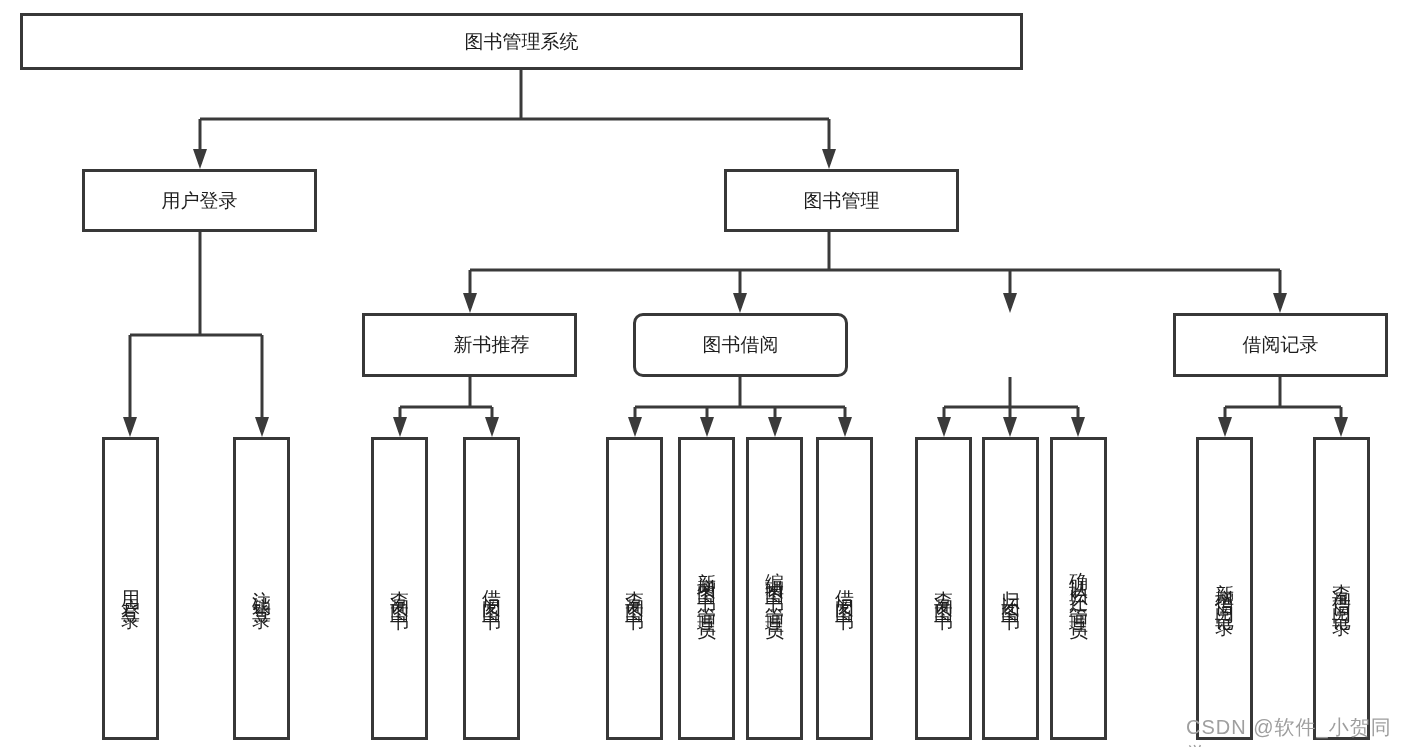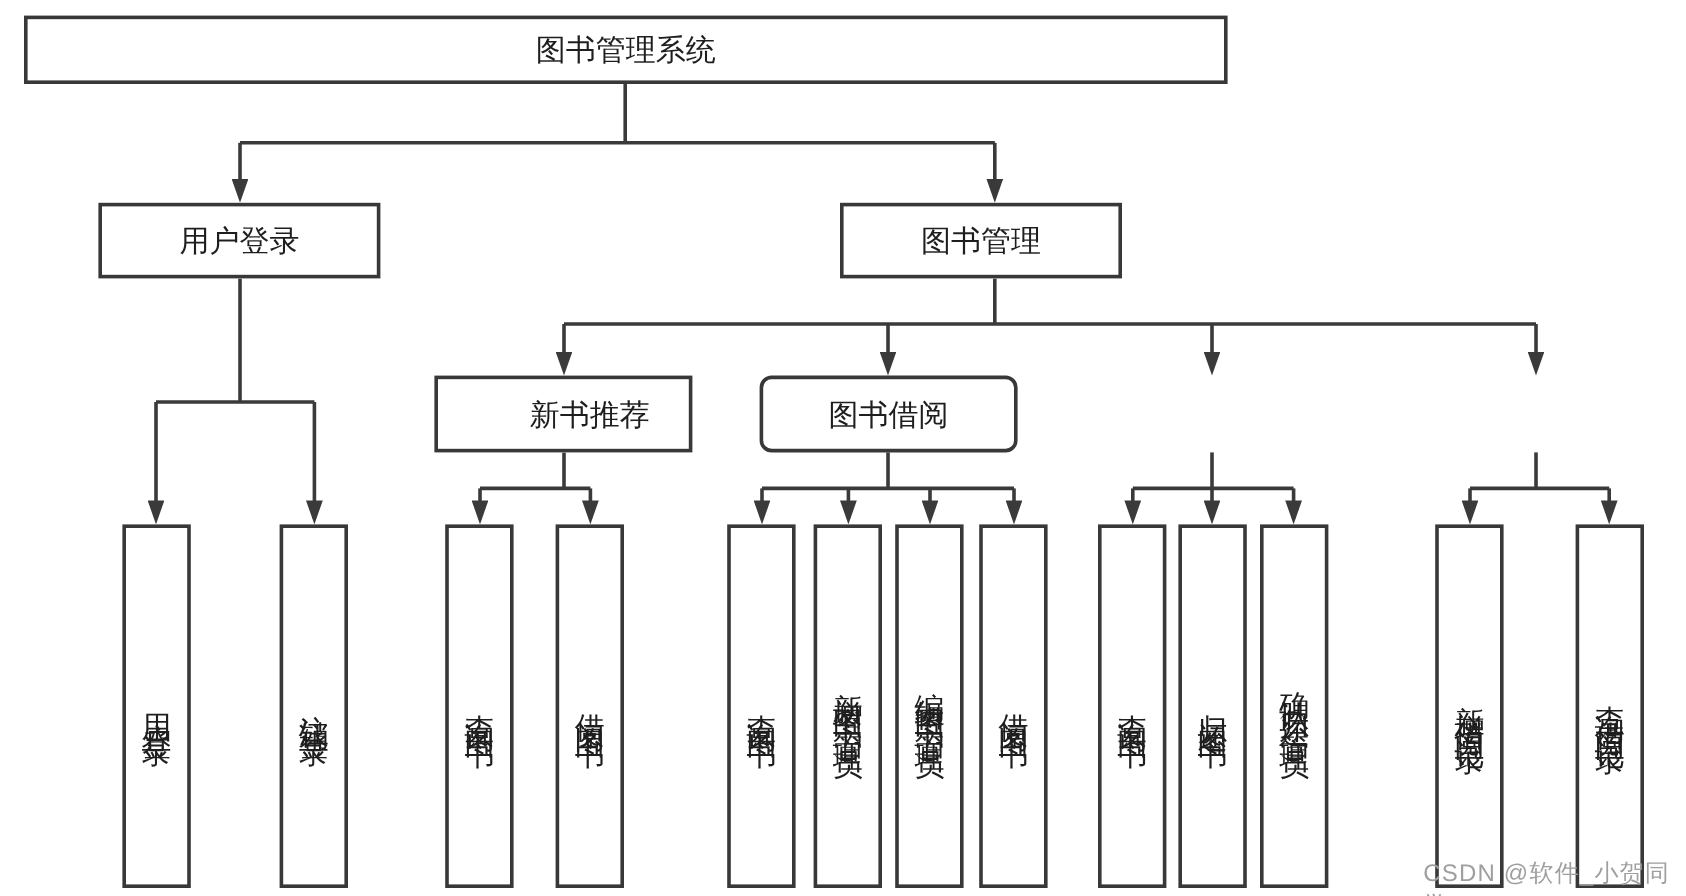--- a/index.html
+++ b/index.html
@@ -23,35 +23,35 @@
   }
   .node {
     position: absolute;
     background: #ffffff;
     border: 3px solid #383838;
     box-sizing: border-box;
     display: flex;
     align-items: center;
     justify-content: center;
     color: #1e1e1e;
-    font-size: 25px;
+    font-size: 19px;
     white-space: nowrap;
   }
   .node .vtext {
     writing-mode: vertical-lr;
     text-orientation: mixed;
     letter-spacing: 7px;
     white-space: nowrap;
   }
   
   .n-root  { left: 20px;  top: 13px;  width: 1003px; height: 57px; }
   
   .lvl2    { top: 169px; height: 63px; width: 235px; }
   .n-userlogin { left: 82px; }
-  .n-bookmgmt  { left: 700px; }
+  .n-bookmgmt  { left: 724px; }
   
   .lvl3    { top: 313px; height: 64px; width: 215px; }
   .n-newrec   { left: 362px; padding-left: 44px; }
   .n-borrow   { left: 633px; border-radius: 10px; }
   .n-current  { left: 903px; }
   .n-records  { left: 1173px; }
   
   .leaf    { top: 437px; height: 303px; width: 57px; }
   .lf-1a { left: 102px; }  .lf-1b { left: 233px; }
   .lf-2a { left: 371px; }  .lf-2b { left: 463px; }
@@ -130,20 +130,23 @@
   <div class="node lvl2 n-bookmgmt">
     <span>图书管理</span>
   </div>
 
   <div class="node lvl3 n-newrec">
     <span>新书推荐</span>
   </div>
   <div class="node lvl3 n-borrow">
     <span>图书借阅</span>
   </div>
+  <div class="node lvl3 n-records">
+    <span>借阅记录</span>
+  </div>
 
   <div class="node leaf lf-1a">
     <span class="vtext">用户登录</span>
   </div>
   <div class="node leaf lf-1b">
     <span class="vtext">注销登录</span>
   </div>
 
   <div class="node leaf lf-2a">
     <span class="vtext">查询图书</span>

